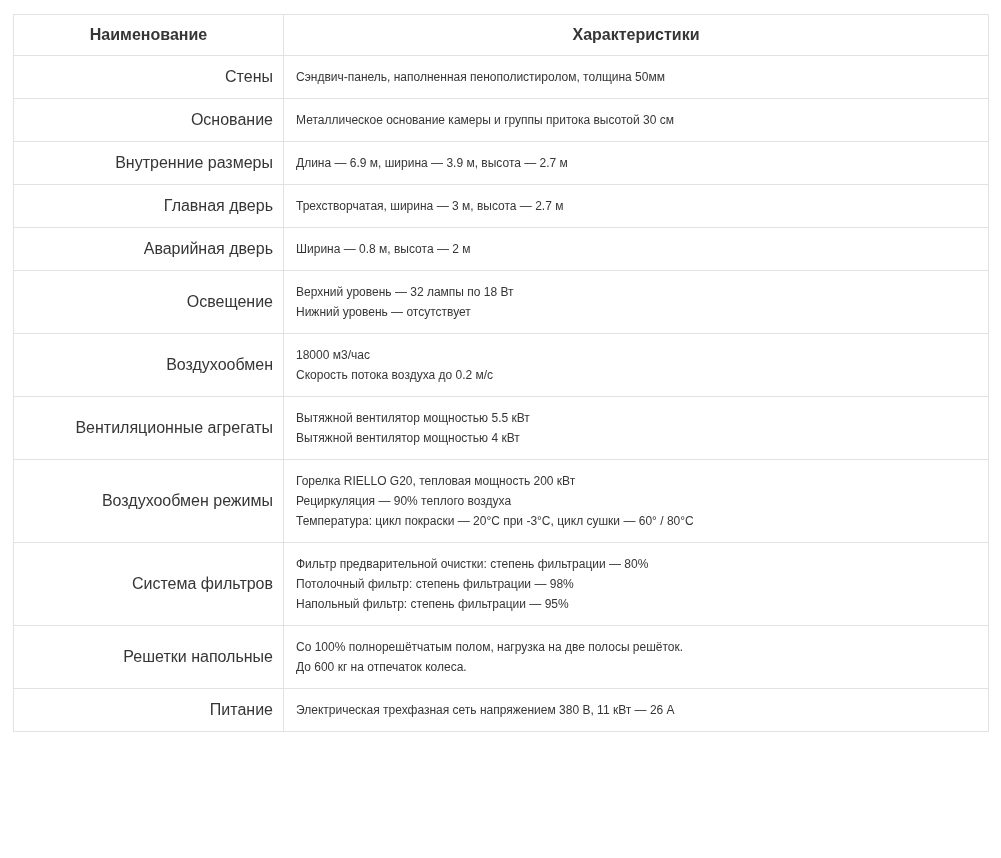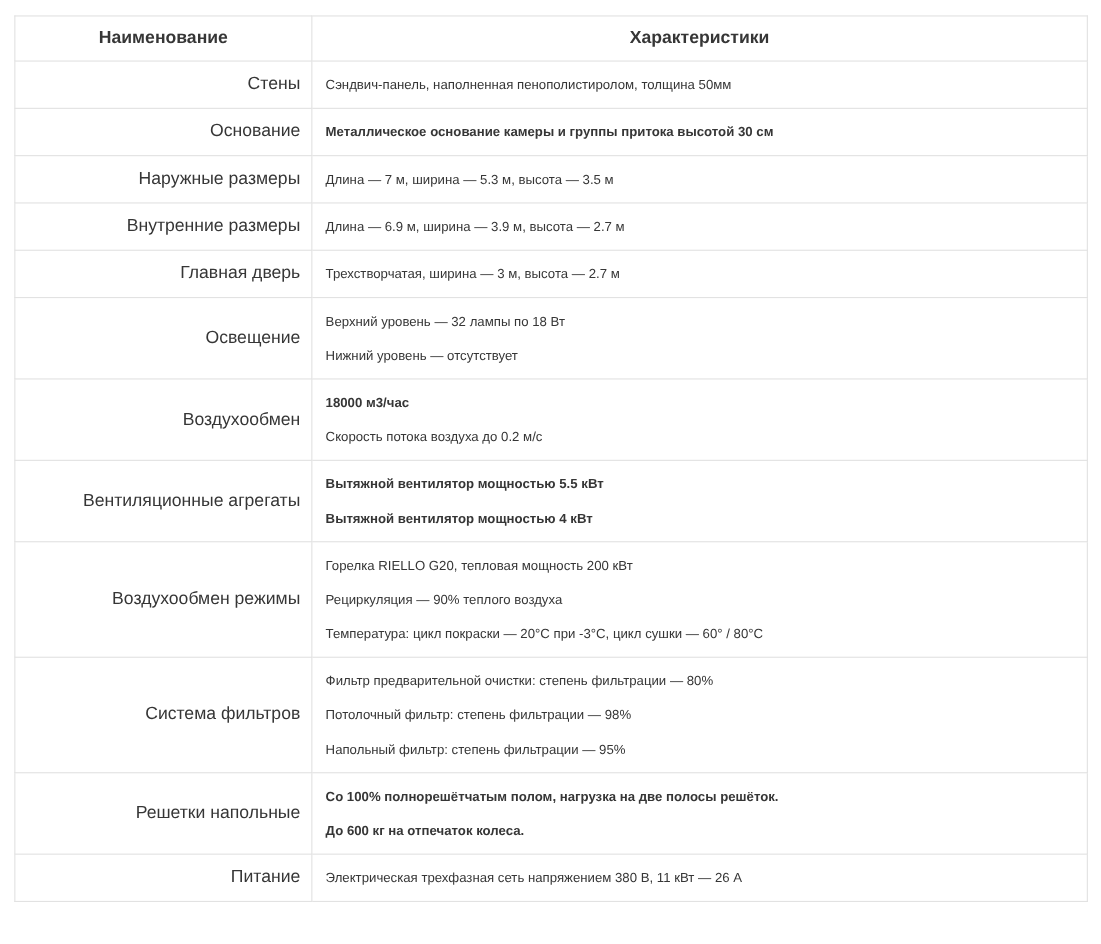--- a/index.html
+++ b/index.html
@@ -51,22 +51,22 @@
     text-align: right;
   }
   td.value-cell {
     padding: 11px 14px 11px 12px;
     text-align: left;
   }
   .value-line {
     font-size: 12px;
     line-height: 20px;
   }
-  .value-line + .value-line { margin-top: 11px; }
-  .value-line.bold { font-weight: bold; }
+  .value-line + .value-line { }
+  .value-line.bold { font-weight: normal; }
 </style>
 </head>
 <body>
 
 <div class="page">
   <table class="specs">
     <colgroup>
       <col class="col-name">
       <col class="col-value">
     </colgroup>
@@ -83,35 +83,35 @@
             <div class="value-line">Сэндвич-панель, наполненная пенополистиролом, толщина 50мм</div>
           </td>
         </tr>
         <tr>
           <td class="name-cell">Основание</td>
           <td class="value-cell">
             <div class="value-line bold">Металлическое основание камеры и группы притока высотой 30 см</div>
           </td>
         </tr>
         <tr>
-          <td class="name-cell">Наружные размеры</td>
-          <td class="value-cell">
-            <div class="value-line">Длина — 7 м, ширина — 5.3 м, высота — 3.5 м</div>
-          </td>
-        </tr>
-        <tr>
           <td class="name-cell">Внутренние размеры</td>
           <td class="value-cell">
             <div class="value-line">Длина — 6.9 м, ширина — 3.9 м, высота — 2.7 м</div>
           </td>
         </tr>
         <tr>
           <td class="name-cell">Главная дверь</td>
           <td class="value-cell">
             <div class="value-line">Трехстворчатая, ширина — 3 м, высота — 2.7 м</div>
+          </td>
+        </tr>
+        <tr>
+          <td class="name-cell">Аварийная дверь</td>
+          <td class="value-cell">
+            <div class="value-line">Ширина — 0.8 м, высота — 2 м</div>
           </td>
         </tr>
         <tr>
           <td class="name-cell">Освещение</td>
           <td class="value-cell">
             <div class="value-line">Верхний уровень — 32 лампы по 18 Вт</div>
             <div class="value-line">Нижний уровень — отсутствует</div>
           </td>
         </tr>
         <tr>

